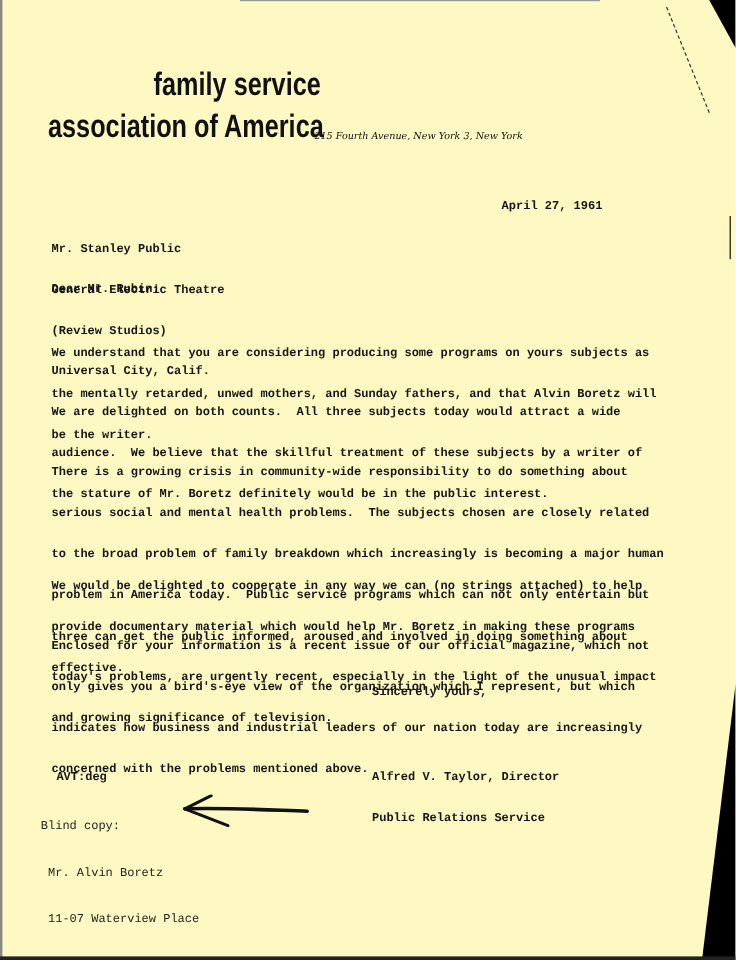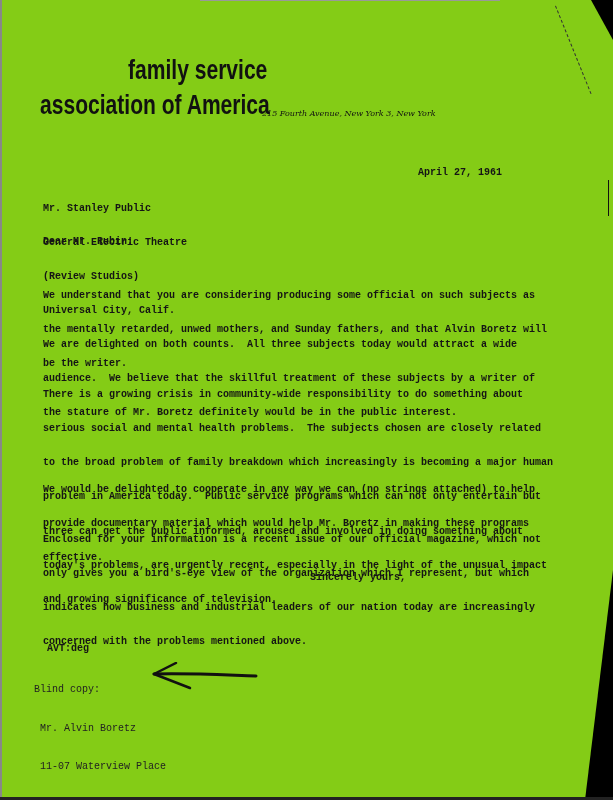--- a/index.html
+++ b/index.html
@@ -2,21 +2,21 @@
 <html><head>
   <meta charset="utf-8">
   <style>
     html, body { margin: 0; padding: 0; }
     body {
       width: 613px; height: 800px; overflow: hidden;
       background: #ffffff; position: relative;
       font-family: "Liberation Mono", "DejaVu Sans Mono", monospace;
       color: #111;
     }
-    .page { position: absolute; left: 0; top: 0; width: 613px; height: 800px; background: #84cc16; }
+    .page { position: absolute; left: 0; top: 0; width: 613px; height: 800px; background: #fef9c3; }
     .left-edge { position: absolute; left: 0; top: 0; width: 2px; height: 800px; background: #888; }
     .top-edge { position: absolute; left: 200px; top: 0; width: 300px; height: 1px; background: #999; }
     .corner-top-right {
       position: absolute; right: 0; top: 0; width: 0; height: 0;
       border-top: 40px solid #000; border-left: 22px solid transparent;
     }
     .corner-bottom-right {
       position: absolute; right: 0; bottom: 0; width: 0; height: 0;
       border-bottom: 230px solid #000; border-left: 28px solid transparent;
     }
@@ -92,21 +92,21 @@
   <div class="typed recipient">
     <div>Mr. Stanley Public</div>
     <div>General Electric Theatre</div>
     <div>(Review Studios)</div>
     <div>Universal City, Calif.</div>
   </div>
 
   <div class="typed salutation">Dear Mr. Rubin:</div>
 
   <div class="typed p1">
-    <div>We understand that you are considering producing some official on such subjects as</div>
+    <div>We understand that you are considering producing some programs on yours subjects as</div>
     <div>the mentally retarded, unwed mothers, and Sunday fathers, and that Alvin Boretz will</div>
     <div>be the writer.</div>
   </div>
 
   <div class="typed p2">
     <div>We are delighted on both counts.  All three subjects today would attract a wide</div>
     <div>audience.  We believe that the skillful treatment of these subjects by a writer of</div>
     <div>the stature of Mr. Boretz definitely would be in the public interest.</div>
   </div>
 
@@ -128,20 +128,24 @@
 
   <div class="typed p5">
     <div>Enclosed for your information is a recent issue of our official magazine, which not</div>
     <div>only gives you a bird's-eye view of the organization which I represent, but which</div>
     <div>indicates how business and industrial leaders of our nation today are increasingly</div>
     <div>concerned with the problems mentioned above.</div>
   </div>
 
   <div class="typed closing">Sincerely yours,</div>
 
+  <div class="typed signature">
+    <div>Alfred V. Taylor, Director</div>
+    <div>Public Relations Service</div>
+  </div>
 
   <div class="typed initials">AVT:deg</div>
 
   <div class="blind-copy">
     <div>Blind copy:</div>
     <div> Mr. Alvin Boretz</div>
     <div> 11-07 Waterview Place</div>
     <div> Far Rockaway, New York</div>
   </div>
 

